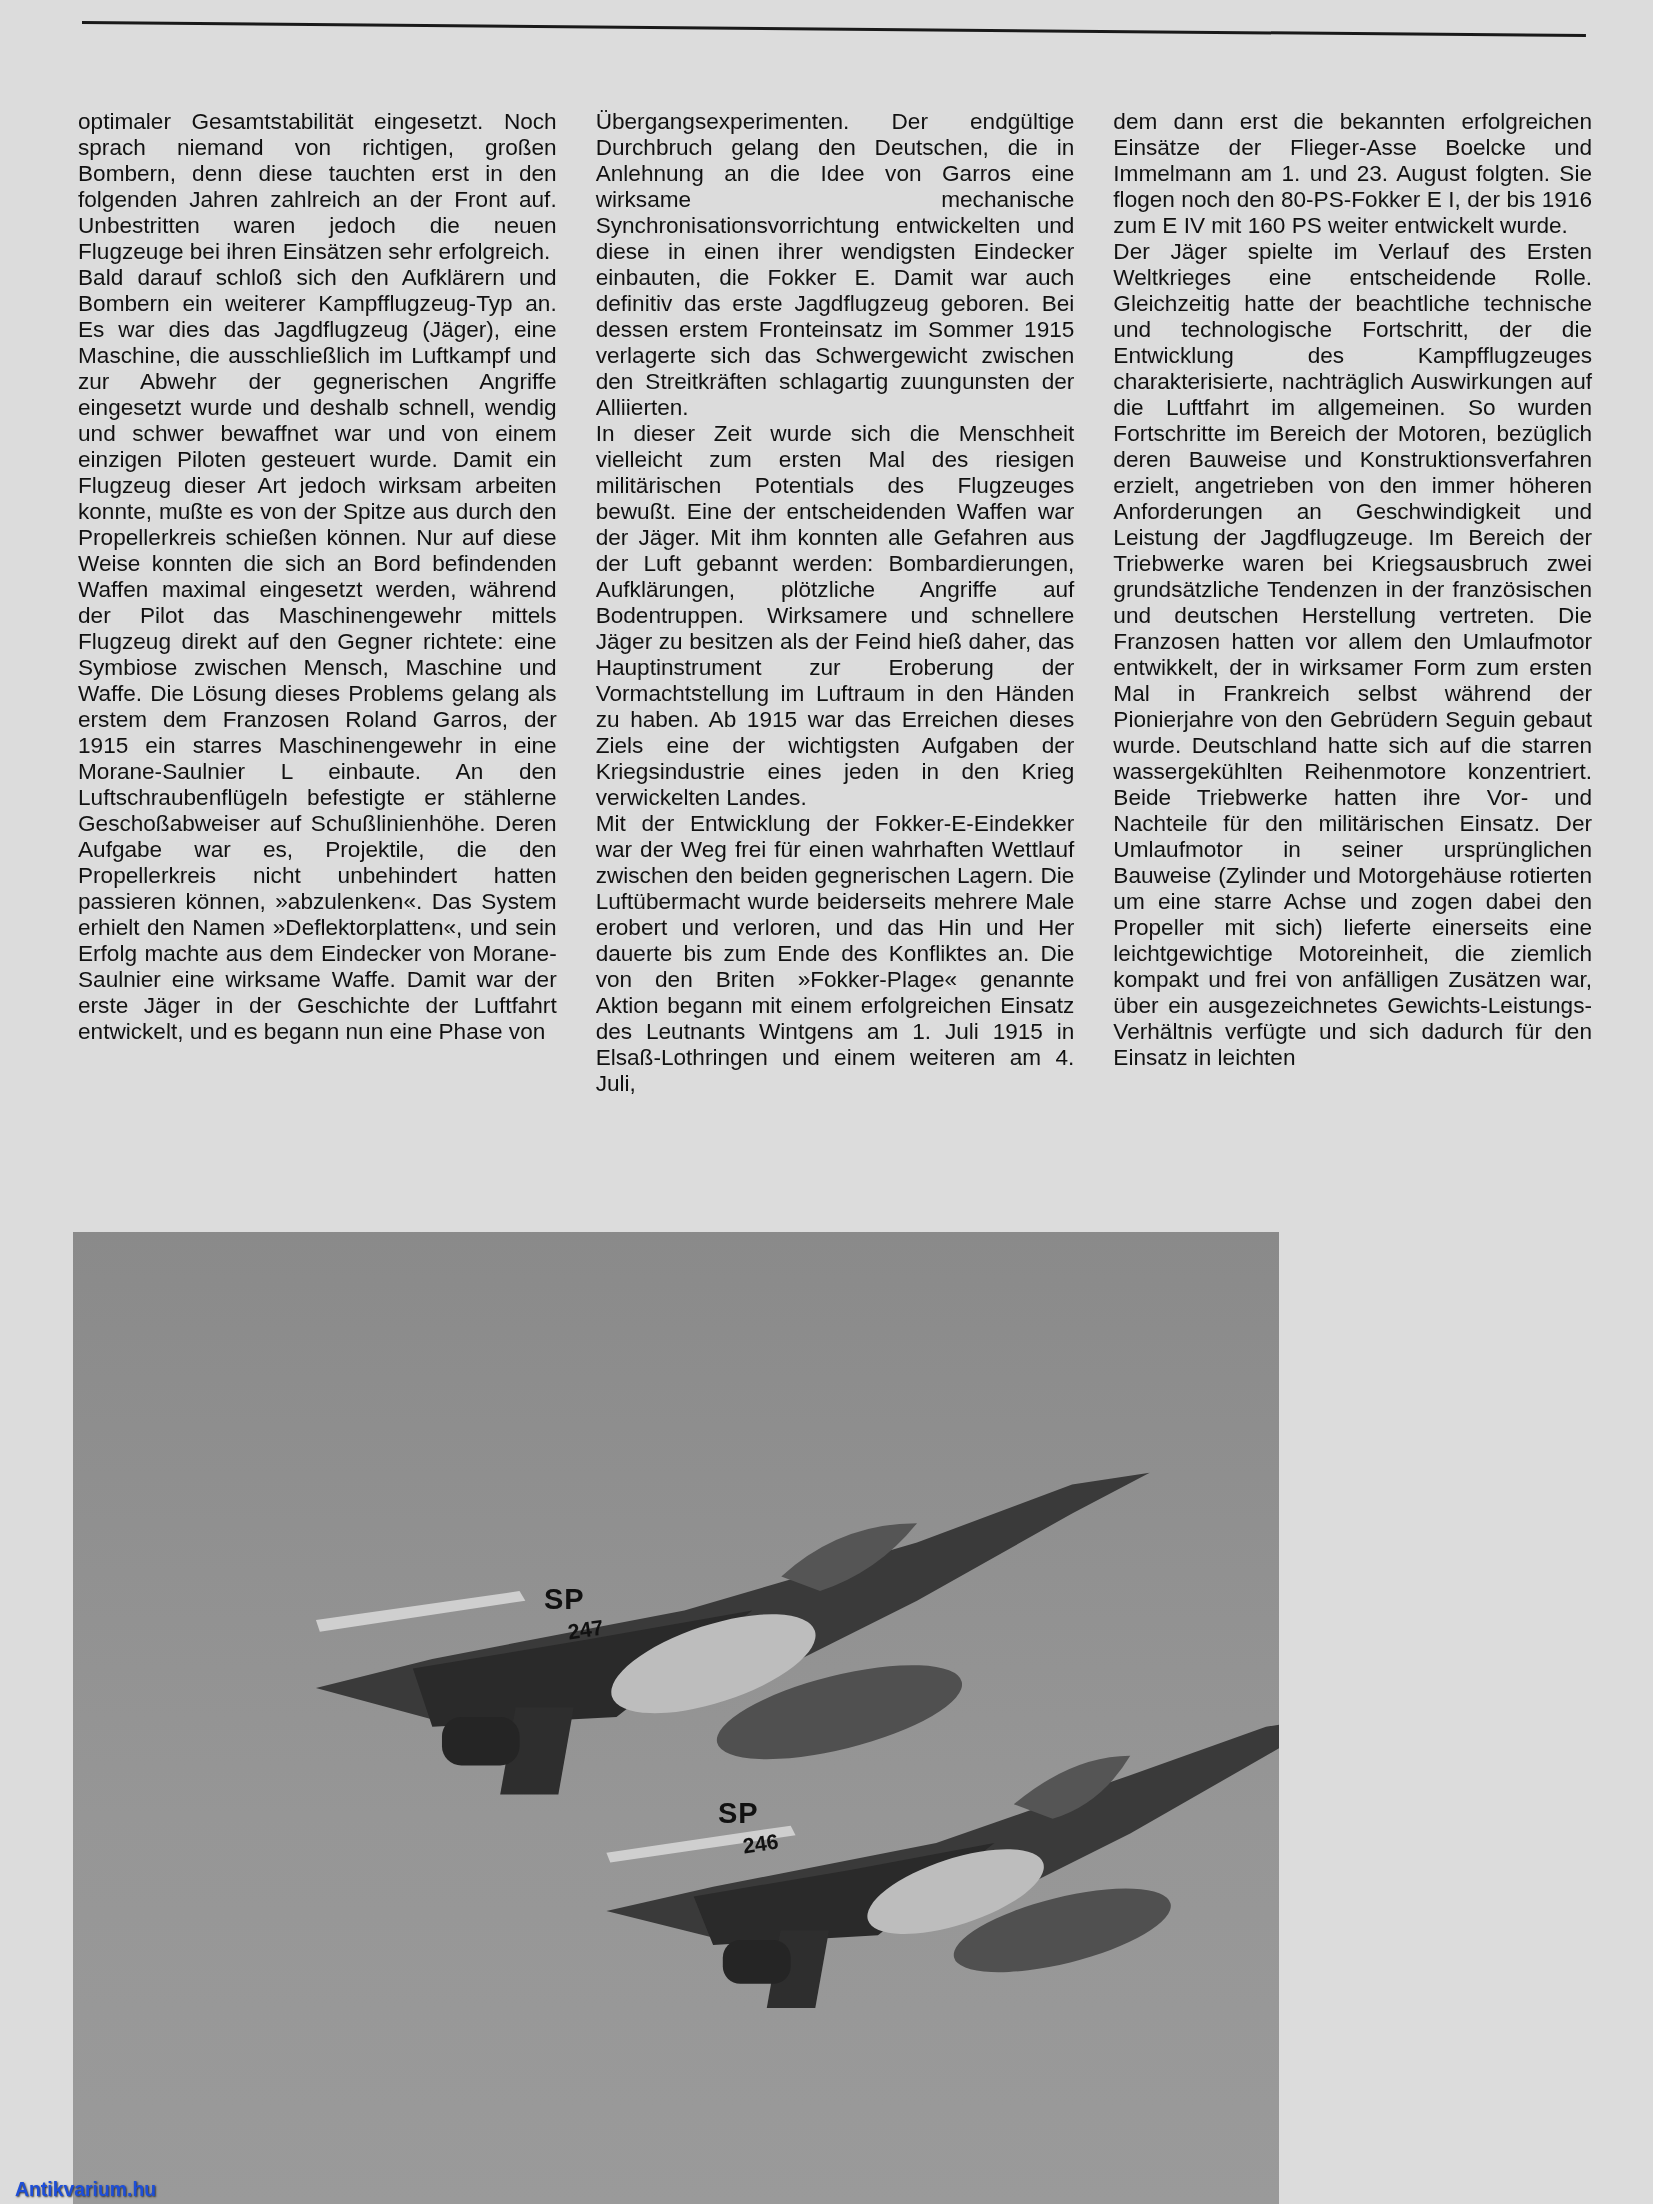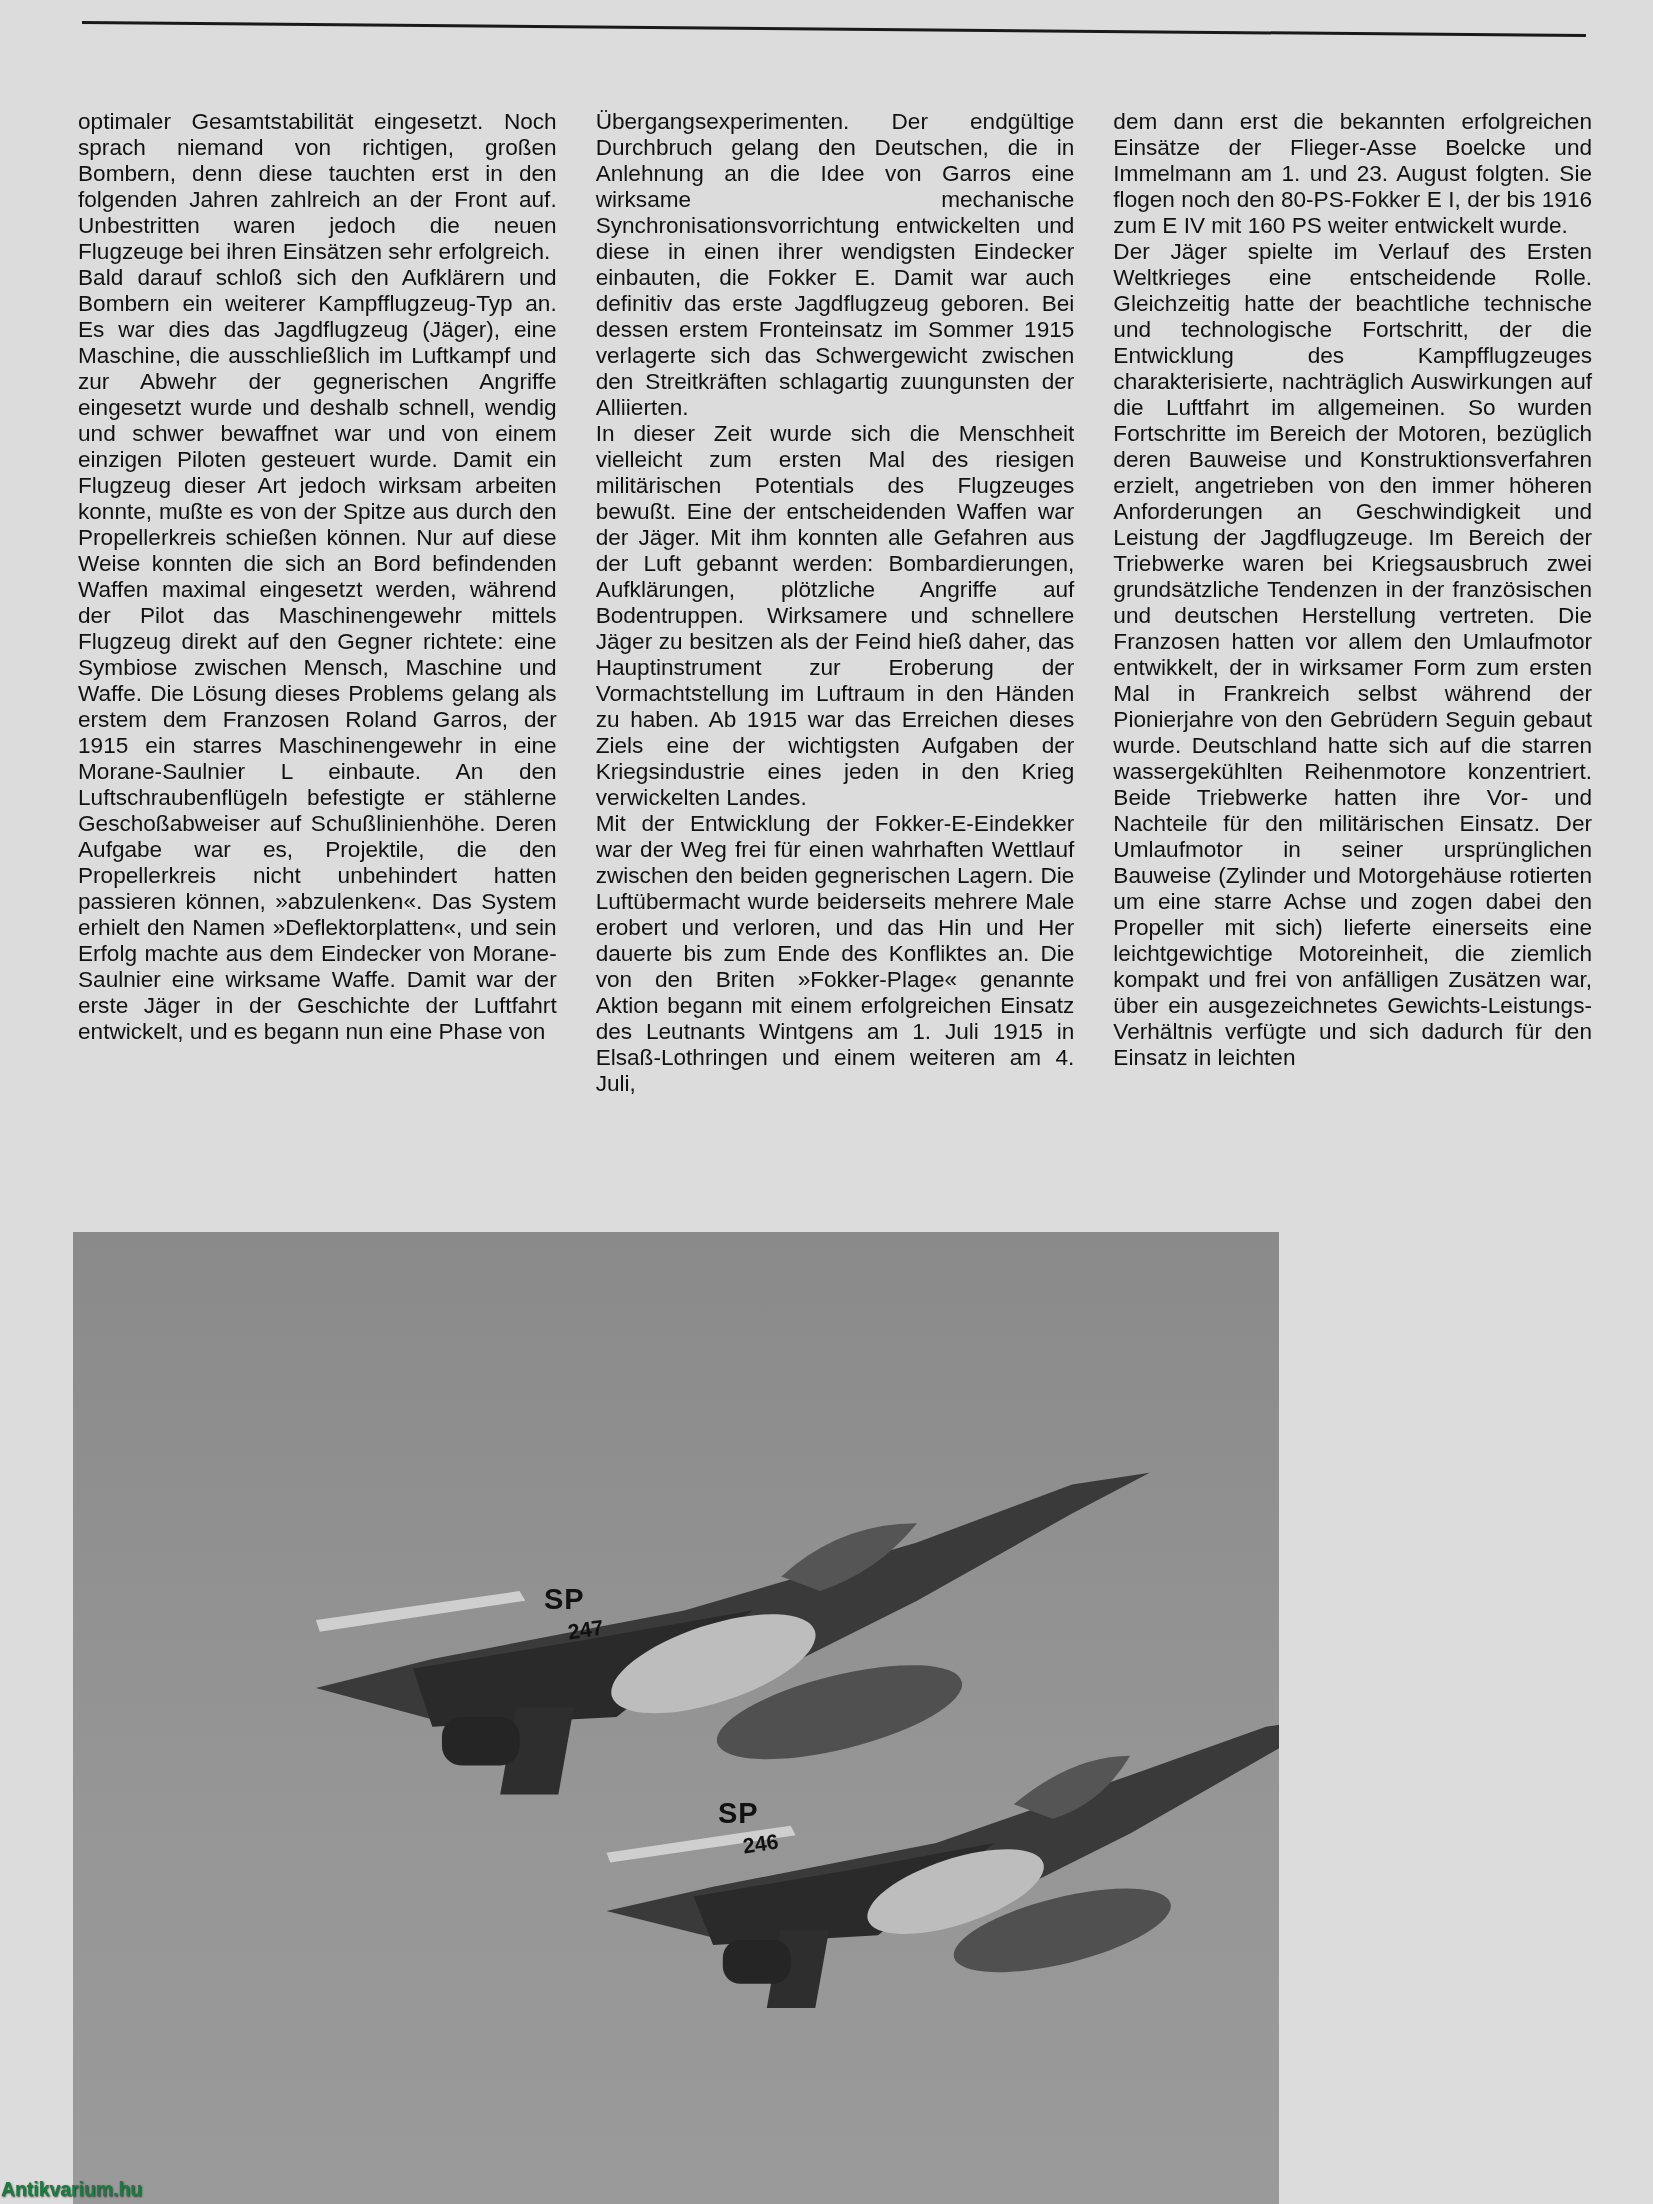--- a/index.html
+++ b/index.html
@@ -24,22 +24,22 @@
     position: absolute; left: 73px; top: 1232px; width: 1206px; height: 972px;
     background: linear-gradient(180deg, #8a8a8a 0%, #969696 60%, #9a9a9a 100%);
     overflow: hidden;
   }
   .jet { position: absolute; }
   .tail {
     position: absolute; font-weight: bold; color: #111; font-size: 29px; letter-spacing: 1px;
   }
   .tailnum { position: absolute; font-weight: bold; color: #111; font-size: 21.3px; transform: rotate(-8deg); }
   .watermark {
-    position: absolute; left: 1px; bottom: 3.9px; font-size: 19.4px; font-weight: bold;
-    color: #15803d; text-shadow: 1px 1px 1.9px #333;
+    position: absolute; left: 15px; bottom: 3.9px; font-size: 19.4px; font-weight: bold;
+    color: #1d4ed8; text-shadow: 1px 1px 1.9px #333;
   }
 </style>
 </head>
 <body>
 
 <div class="top-rule"></div>
 
 <div class="columns">
   <div class="col">
     <p>optimaler Gesamtstabilität eingesetzt. Noch sprach niemand von richtigen, großen Bombern, denn diese tauchten erst in den folgenden Jahren zahlreich an der Front auf. Unbestritten waren jedoch die neuen Flugzeuge bei ihren Einsätzen sehr erfolgreich.</p>

